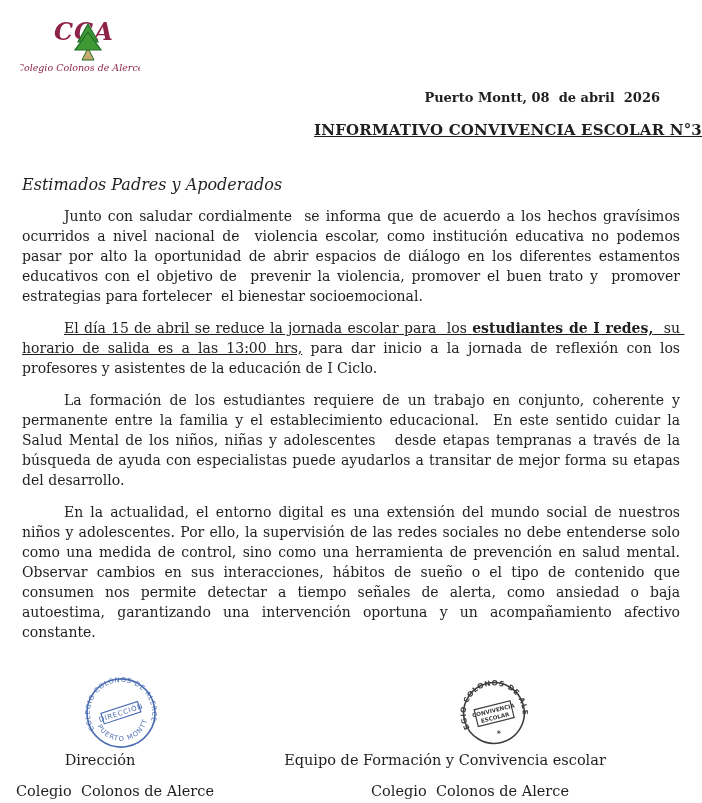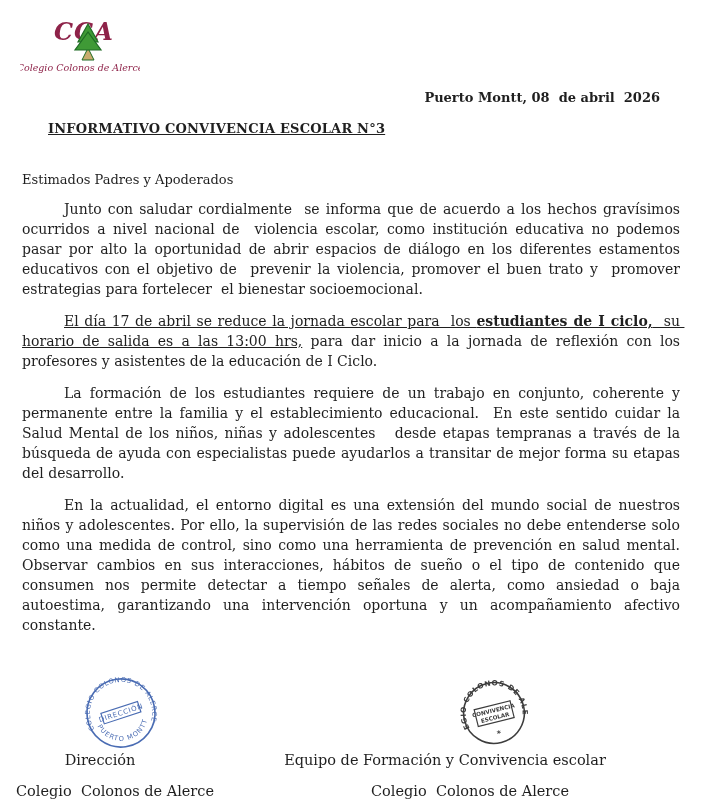--- a/index.html
+++ b/index.html
@@ -24,35 +24,36 @@
   .date-line {
     padding: 90px 42px 0 0;
     text-align: right;
     font-weight: bold;
     font-size: 13px;
     white-space: pre-wrap;
   }
 
   
   .title1, .title2 {
-    text-align: left;
+    text-align: right;
     font-weight: bold;
-    font-size: 13px;
+    font-size: 15px;
     letter-spacing: 0.2px;
     padding-left: 48px;
   }
   .title1 { margin-top: 16px; text-decoration: underline; }
   .title2 { margin-top: 12px; }
 
   
   .body-text { padding: 0 22px; }
   .greeting {
     margin-top: 36px;
-    font-size: 13px;
+    font-size: 16px;
     white-space: pre-wrap;
+    font-style: italic;
   }
   p.para {
     margin: 12px 0 0 0;
     font-size: 14px;
     line-height: 20px;
     text-align: justify;
     text-indent: 42px;
     white-space: pre-wrap;
   }
   p.para .u { text-decoration: underline; }
@@ -89,21 +90,21 @@
   <div class="date-line">Puerto Montt, 08  de abril  2026</div>
 
   <div class="title1">INFORMATIVO CONVIVENCIA ESCOLAR N°3</div>
 
   <div class="body-text">
     <div class="greeting">Estimados Padres y Apoderados</div>
 
     <p class="para">Junto con saludar cordialmente  se informa que de acuerdo a los hechos gravísimos ocurridos a nivel nacional de  violencia escolar, como institución educativa no podemos pasar por alto la oportunidad de abrir espacios de diálogo en los diferentes estamentos educativos con el objetivo de  prevenir la violencia, promover el buen trato y  promover estrategias para fortelecer  el bienestar socioemocional.</p>
 
 
-    <p class="para"><span class="u">El día 17 de abril se reduce la jornada escolar para  los </span><span class="u b">estudiantes de I ciclo,</span><span class="u">  su horario de salida es a las 13:00 hrs,</span><span> para dar inicio a la jornada de reflexión con los profesores y asistentes de la educación de I Ciclo.</span></p>
+    <p class="para"><span class="u">El día 15 de abril se reduce la jornada escolar para  los </span><span class="u b">estudiantes de I redes,</span><span class="u">  su horario de salida es a las 13:00 hrs,</span><span> para dar inicio a la jornada de reflexión con los profesores y asistentes de la educación de I Ciclo.</span></p>
 
     <p class="para">La formación de los estudiantes requiere de un trabajo en conjunto, coherente y permanente entre la familia y el establecimiento educacional.  En este sentido cuidar la Salud Mental de los niños, niñas y adolescentes   desde etapas tempranas a través de la búsqueda de ayuda con especialistas puede ayudarlos a transitar de mejor forma su etapas del desarrollo.</p>
 
     <p class="para">En la actualidad, el entorno digital es una extensión del mundo social de nuestros niños y adolescentes. Por ello, la supervisión de las redes sociales no debe entenderse solo como una medida de control, sino como una herramienta de prevención en salud mental. Observar cambios en sus interacciones, hábitos de sueño o el tipo de contenido que consumen nos permite detectar a tiempo señales de alerta, como ansiedad o baja autoestima, garantizando una intervención oportuna y un acompañamiento afectivo constante.</p>
 
   </div>
 
   <div class="footer-area">
 
     <div class="stamp stamp-direction">

